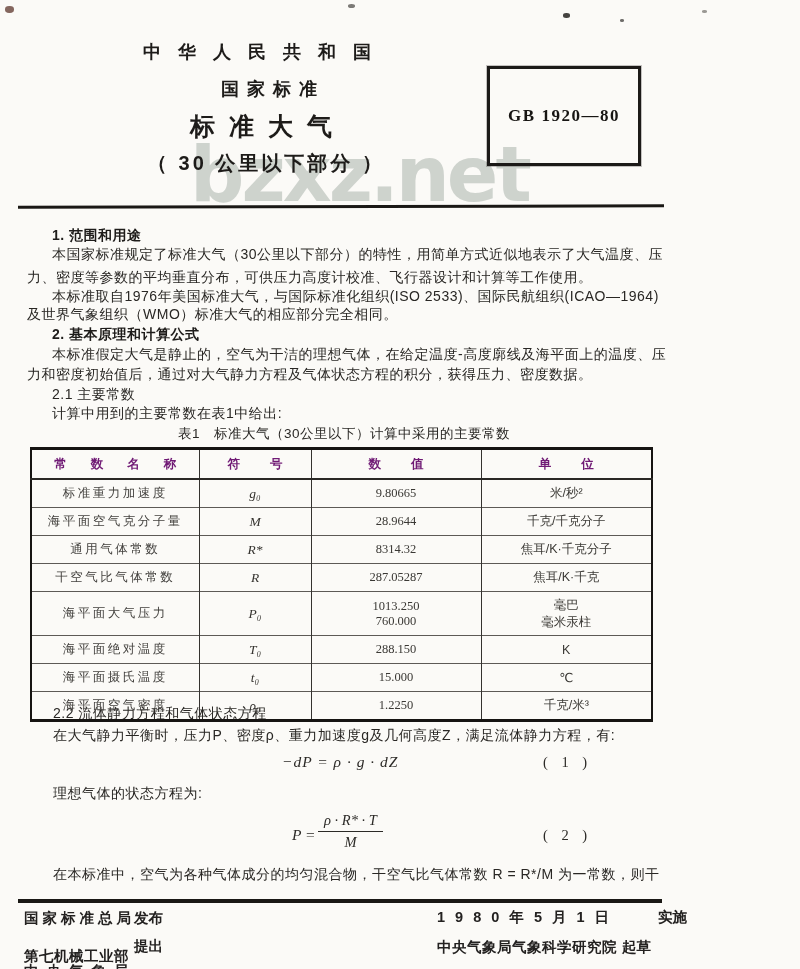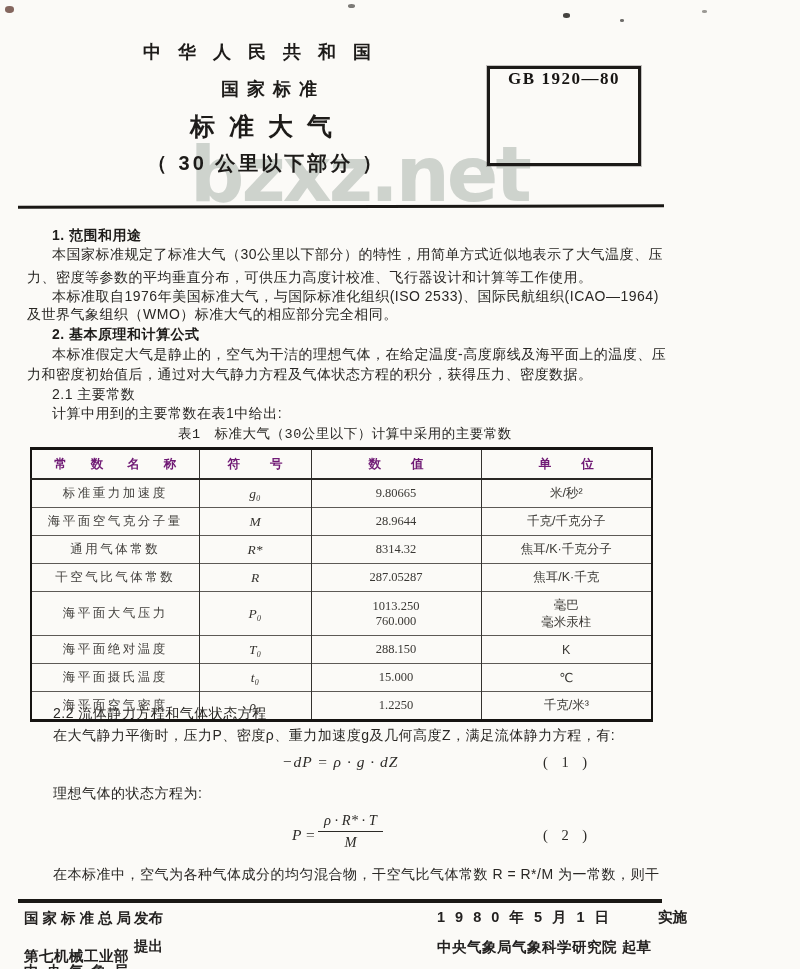--- a/index.html
+++ b/index.html
@@ -19,21 +19,21 @@
   }
   .layer{position:absolute; inset:0; z-index:1;}
   
   .h-line{font-weight:bold; color:#1d1b19;}
   #h1{left:143px; top:40px;  font-size:18px; letter-spacing:17px;}
   #h2{left:221px; top:77px;  font-size:18px; letter-spacing:8px;}
   #h3{left:190px; top:110px; font-size:25px; letter-spacing:14px;}
   #h4{left:147px; top:150px; font-size:20px; letter-spacing:3px;text-align:right;}
   #gb-box{
     left:487px; top:66px; width:148px; height:94px;
-    border:3px solid #1c1a18; display:flex; align-items:flex-start; justify-content:center;
+    border:3px solid #1c1a18; display:flex; align-items:center; justify-content:center;
     box-shadow:0 0 0 1px rgba(30,28,26,.25);
   }
   #gb-box span{
     font-family:"Liberation Serif","DejaVu Serif",serif;
     font-weight:bold; font-size:17px; letter-spacing:1.5px; color:#171513;
   }
   .rule{position:absolute; background:#1a1815;}
   #top-rule{left:18px; top:205px; width:646px; height:3px; transform:rotate(-0.12deg);}
   #foot-rule{left:18px; top:899px; width:644px; height:4px;}
   
@@ -103,21 +103,21 @@
     <div class="abs bl" style="left:52px;top:246px;">本国家标准规定了标准大气（30公里以下部分）的特性，用简单方式近似地表示了大气温度、压</div>
     <div class="abs bl" style="left:27px;top:269px;">力、密度等参数的平均垂直分布，可供压力高度计校准、飞行器设计和计算等工作使用。</div>
     <div class="abs bl" style="left:52px;top:288px;">本标准取自1976年美国标准大气，与国际标准化组织(ISO 2533)、国际民航组织(ICAO—1964)</div>
     <div class="abs bl" style="left:27px;top:306px;">及世界气象组织（WMO）标准大气的相应部分完全相同。</div>
 
     <div class="abs bl bold" style="left:52px;top:326px;">2. 基本原理和计算公式</div>
     <div class="abs bl" style="left:27px;top:366px;">力和密度初始值后，通过对大气静力方程及气体状态方程的积分，获得压力、密度数据。</div>
     <div class="abs bl" style="left:52px;top:346px;">本标准假定大气是静止的，空气为干洁的理想气体，在给定温度-高度廓线及海平面上的温度、压</div>
     <div class="abs bl" style="left:52px;top:386px;">2.1 主要常数</div>
     <div class="abs bl" style="left:52px;top:405px;">计算中用到的主要常数在表1中给出:</div>
-    <div class="abs bl" style="left:178px;top:425px;font-size:13.5px;font-weight:500;font-family:Liberation Mono, monospace;">表1　标准大气（30公里以下）计算中采用的主要常数</div>
+    <div class="abs bl" style="left:178px;top:425px;font-size:13.5px;font-weight:500;">表1　标准大气（30公里以下）计算中采用的主要常数</div>
 
     <table id="tbl">
       <colgroup>
           <col class="c1">
           <col class="c2">
           <col class="c3">
           <col class="c4">
         </colgroup>
       <thead>
         <tr>

